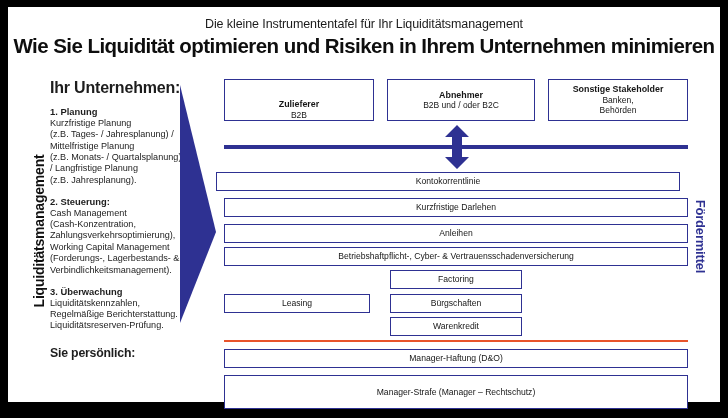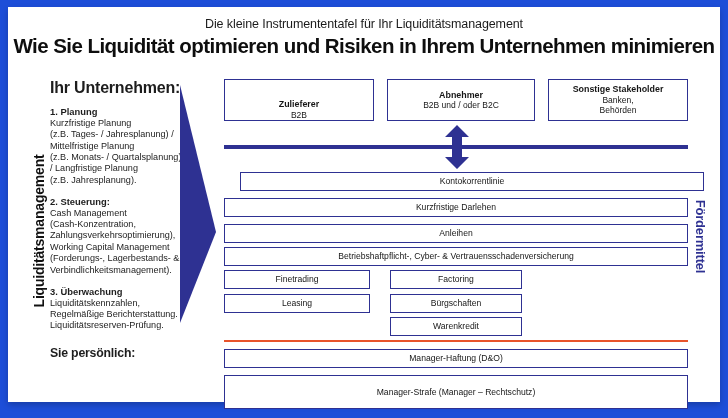--- a/index.html
+++ b/index.html
@@ -1,19 +1,19 @@
 <!DOCTYPE html>
 <html><head>
 <meta charset="utf-8">
 <style>
   html,body{margin:0;padding:0;background:#e9e9ea;}
   body{font-family:"Liberation Sans", sans-serif;}
   #page{
     position:relative;width:728px;height:418px;overflow:hidden;
-    background:#1d4ed8;
+    background:#000000;
   }
   #card{
     position:absolute;left:8px;top:7px;width:712px;height:395px;
     background:#ffffff;
     box-shadow:0 3px 6px rgba(0,0,0,0.22);
   }
   
   .subtitle{
     position:absolute;left:0;top:10px;width:712px;text-align:center;
     font-size:12.5px;color:#1b1b1b;letter-spacing:-0.1px;
@@ -131,36 +131,33 @@
         <span class="sub">Behörden</span>
       </span>
     </div>
 
     <div class="hrule" style="left:216px;top:138px;width:464px;"></div>
 
     <svg class="dblarrow" viewBox="0 0 24 44">
       <polygon points="12,0 24,12 17,12 17,32 24,32 12,44 0,32 7,32 7,12 0,12" fill="#2e3192"></polygon>
     </svg>
 
-    <div class="bx" style="left:232px;top:165px;width:464px;height:19px;">
+    <div class="bx" style="left:208px;top:165px;width:464px;height:19px;">
       <span>Kontokorrentlinie</span>
     </div>
     <div class="bx" style="left:216px;top:191px;width:464px;height:19px;">
       <span>Kurzfristige Darlehen</span>
     </div>
     <div class="bx" style="left:216px;top:217px;width:464px;height:19px;">
       <span>Anleihen</span>
     </div>
     <div class="bx" style="left:216px;top:240px;width:464px;height:19px;">
       <span>Betriebshaftpflicht-, Cyber- &amp; Vertrauensschadenversicherung</span>
     </div>
 
-    <div class="bx" style="left:216px;top:263px;width:146px;height:19px;">
-      <span>Finetrading</span>
-    </div>
     <div class="bx" style="left:216px;top:287px;width:146px;height:19px;">
       <span>Leasing</span>
     </div>
 
     <div class="bx" style="left:382px;top:263px;width:132px;height:19px;">
       <span>Factoring</span>
     </div>
     <div class="bx" style="left:382px;top:287px;width:132px;height:19px;">
       <span>Bürgschaften</span>
     </div>

